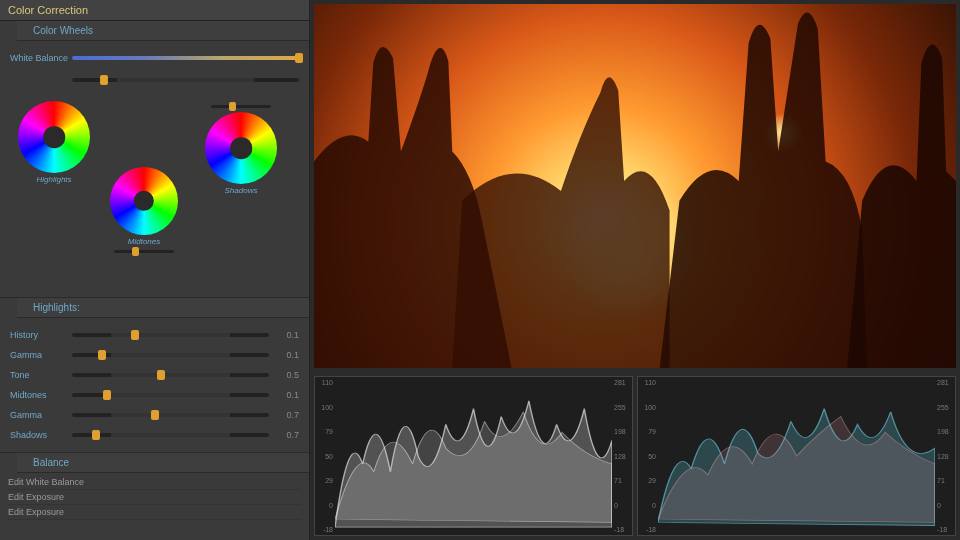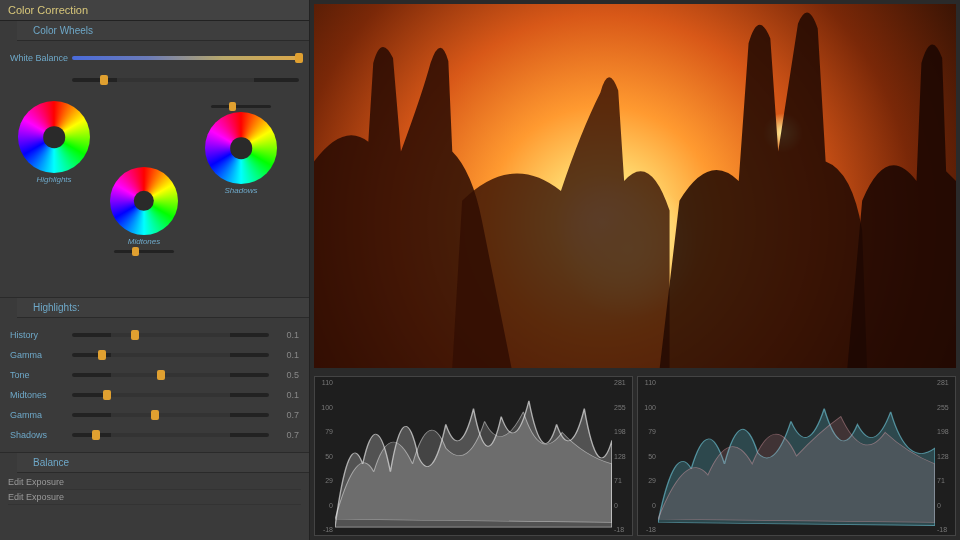--- a/index.html
+++ b/index.html
@@ -122,20 +122,21 @@
         <div class="slider-label">Shadows</div>
         <div class="slider-track track-gray">
           <div class="slider-thumb" style="left:12%"></div>
         </div>
         <div class="slider-val">0.7</div>
       </div>
     </div>
 
   <div class="section-title">Balance</div>
   <div class="history-list" id="history-list">
+      <div class="history-item">Edit White Balance</div>
       <div class="history-item">Edit Exposure</div>
       <div class="history-item">Edit Exposure</div>
     </div>
 </div>
 
 <div class="right">
   <div class="preview">
     <div class="flare" style="left:38%;top:48%;width:140px;height:140px"></div>
     <div class="flare" style="left:70%;top:30%;width:40px;height:40px"></div>
     <svg width="100%" height="100%" viewBox="0 0 650 370" preserveAspectRatio="none">

